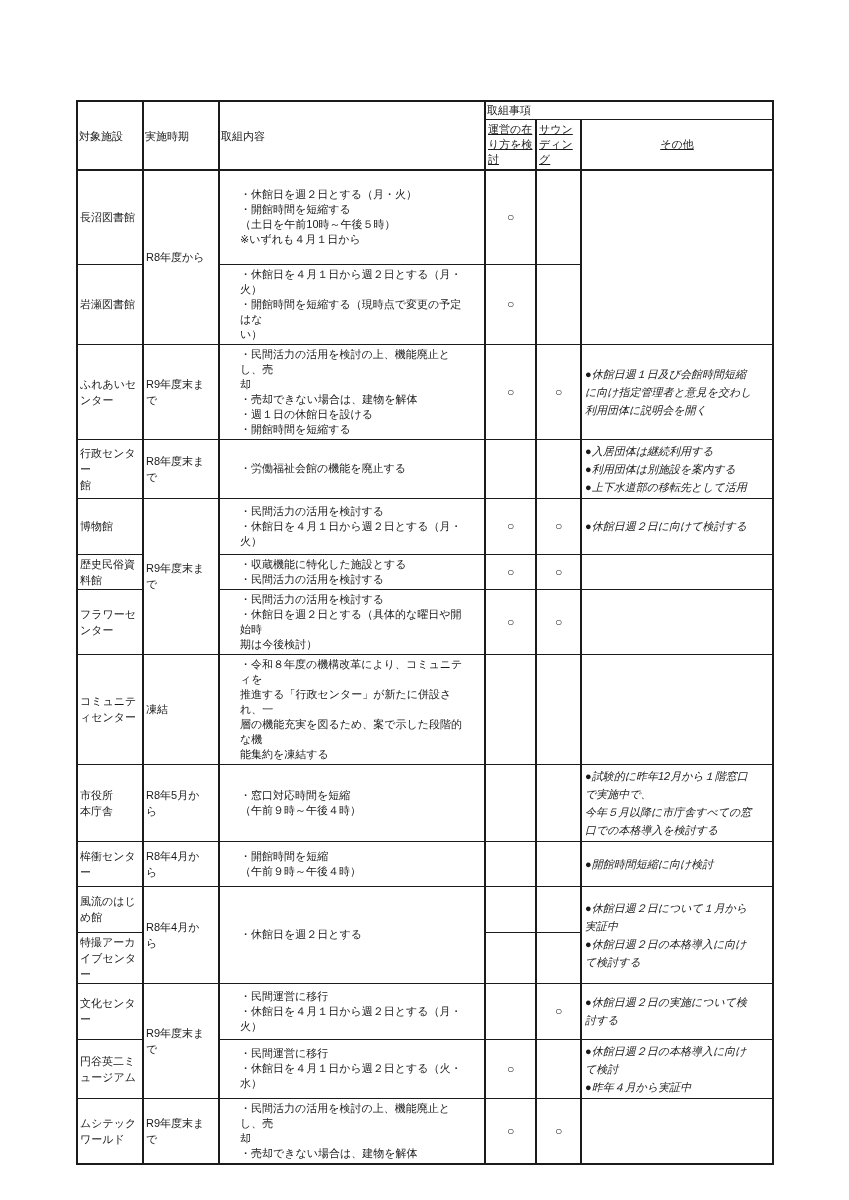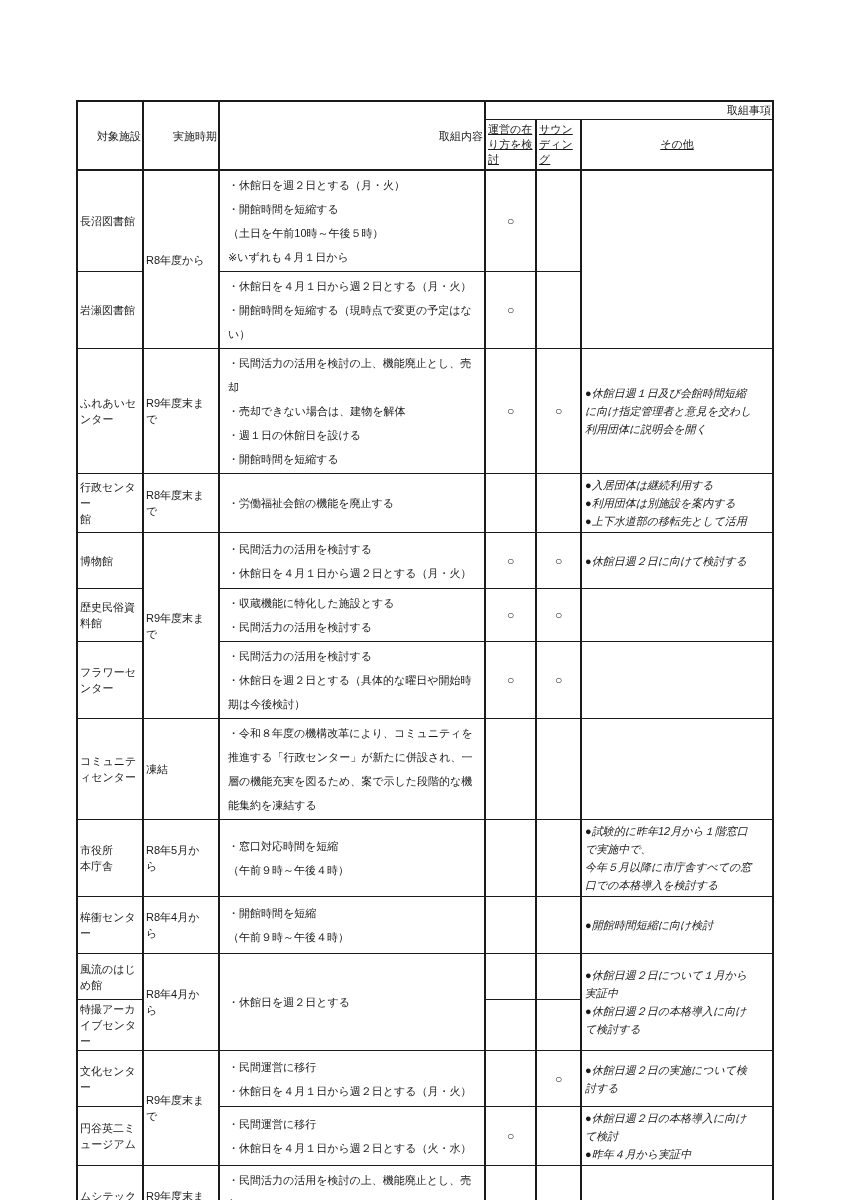--- a/index.html
+++ b/index.html
@@ -30,34 +30,34 @@
     vertical-align: middle;
     font-size: 11px;
     font-weight: normal;
     overflow: hidden;
     white-space: pre-line;
     text-align: left;
   }
   
   tr.hg  { height: 18px; }
   tr.hs  { height: 51px; }
-  tr.hg th { border-bottom-width: 2px; text-align: right; line-height: 14px; }
+  tr.hg th { border-bottom-width: 2px; text-align: left; line-height: 14px; }
   tr.hg th.thin-bottom { border-bottom-width: 1px; }
   tr.hs th { border-bottom-width: 2px; line-height: 15px; padding: 1px 2px; text-decoration: underline; }
   tr.hs th.center { text-align: center; }
   
   tr.r0 { height: 94px; } tr.r1 { height: 54px; } tr.r2 { height: 95px; }
   tr.r3 { height: 56px; } tr.r4 { height: 56px; } tr.r5 { height: 35px; }
   tr.r6 { height: 57px; } tr.r7 { height: 77px; } tr.r8 { height: 73px; }
   tr.r9 { height: 38px; } tr.r10 { height: 46px; } tr.r11 { height: 48px; }
   tr.r12 { height: 56px; } tr.r13 { height: 55px; } tr.r14 { height: 58px; }
   
   td.fc { padding: 1px 2px;  line-height: 16px; margin-left: 35px; }
-  td.pc { padding: 12px 2px;  line-height: 16px; }
-  td.cc { padding: 2px 8px;  line-height: 24px; }
+  td.pc { padding: 6px 2px;  line-height: 16px; }
+  td.cc { padding: 2px 20px;  line-height: 15px; }
   td.oc { padding: 2px 3px;  line-height: 18px; font-style: italic; }
   td.mc { padding: 0; text-align: center; font-size: 12px; line-height: 12px; }
 </style>
 </head>
 <body>
 
 <div class="page">
   <table class="doc-table">
     <colgroup>
       <col style="width:66px">

